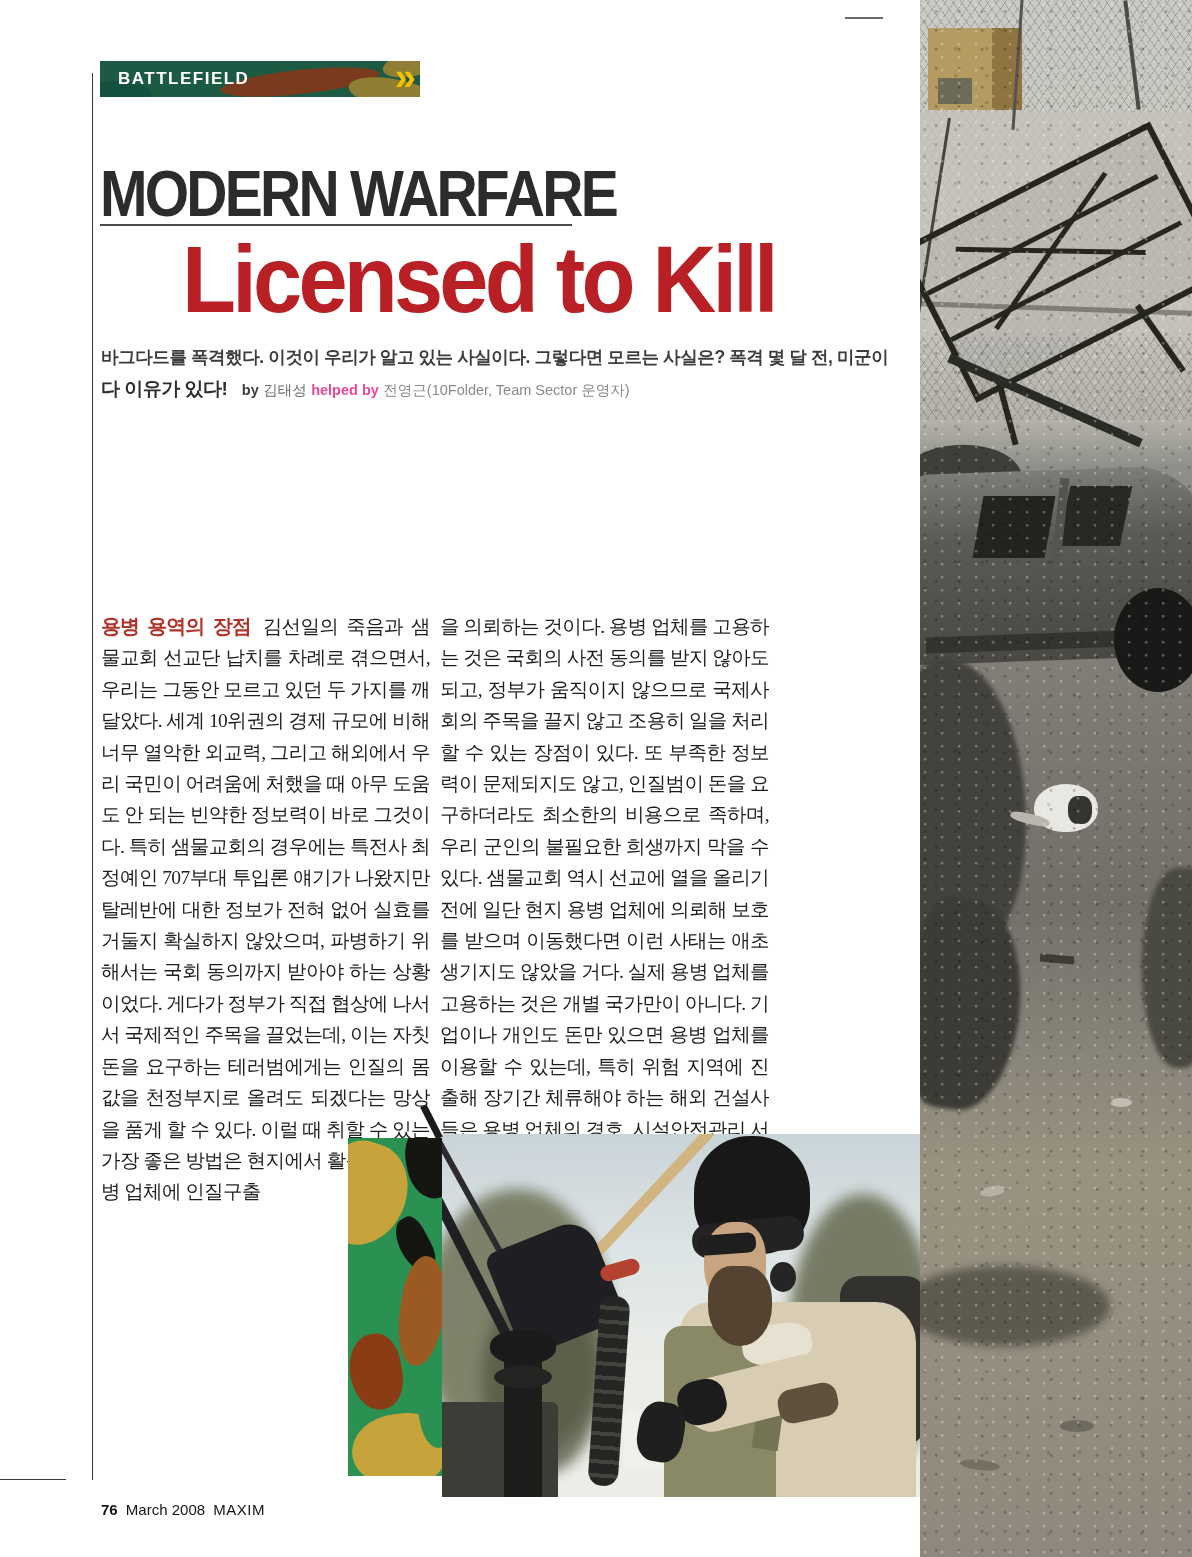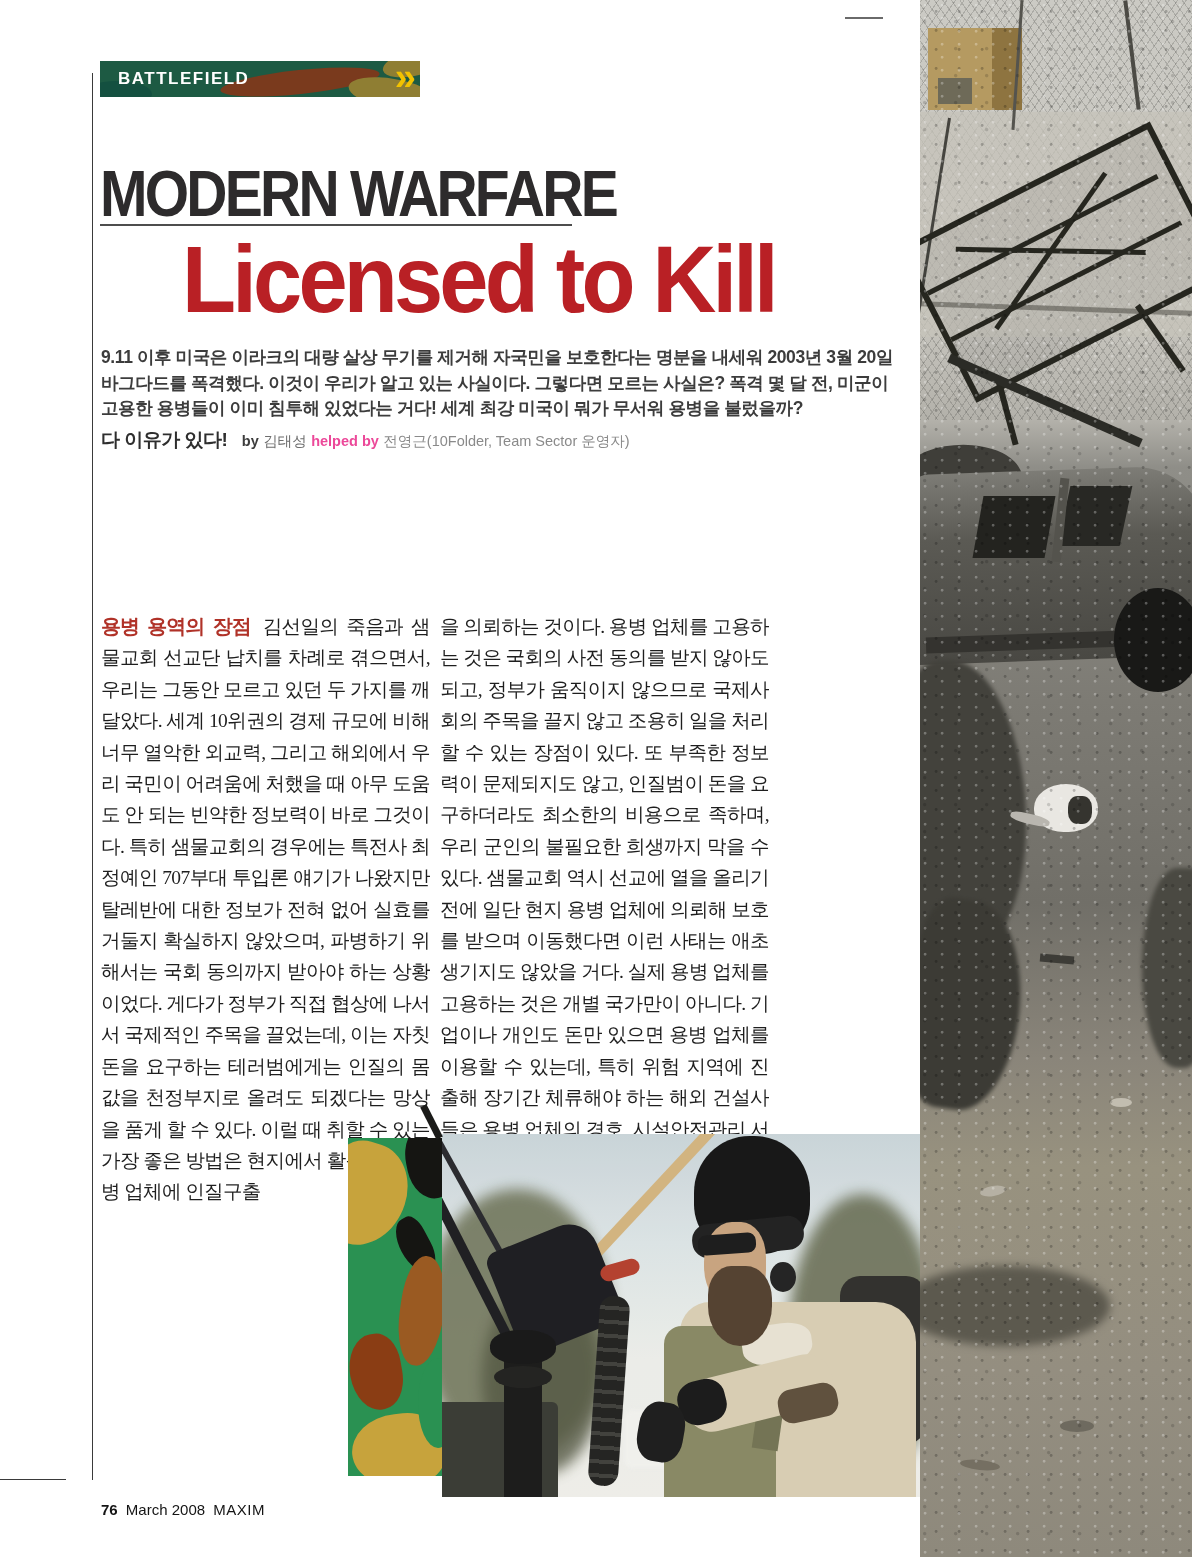--- a/index.html
+++ b/index.html
@@ -174,23 +174,21 @@
     <div class="camo4"></div>
     <span class="badge-label">BATTLEFIELD</span>
     <span class="badge-chevron">»</span>
   </div>
 
   <div class="title-black">MODERN WARFARE</div>
   <div class="title-rule"></div>
   <div class="title-red">Licensed to Kill</div>
 
   <div class="intro">
-    <div class="intro-line">9.11 이후 미국은 이라크의 대량 살상 무기를 제거해 자국민을 보호한다는 명분을 내세워 2003년 3월 20일</div>
     <div class="intro-line">바그다드를 폭격했다. 이것이 우리가 알고 있는 사실이다. 그렇다면 모르는 사실은? 폭격 몇 달 전, 미군이</div>
-    <div class="intro-line">고용한 용병들이 이미 침투해 있었다는 거다! 세계 최강 미국이 뭐가 무서워 용병을 불렀을까?</div>
     <div class="byline-row">
       <span class="byline-lead">다 이유가 있다!</span>
       <span class="byline-by">by</span>
       <span class="byline-author">김태성</span>
       <span class="byline-helped">helped by</span>
       <span class="byline-helper">전영근(10Folder, Team Sector 운영자)</span>
     </div>
   </div>
 
   <div class="columns">

